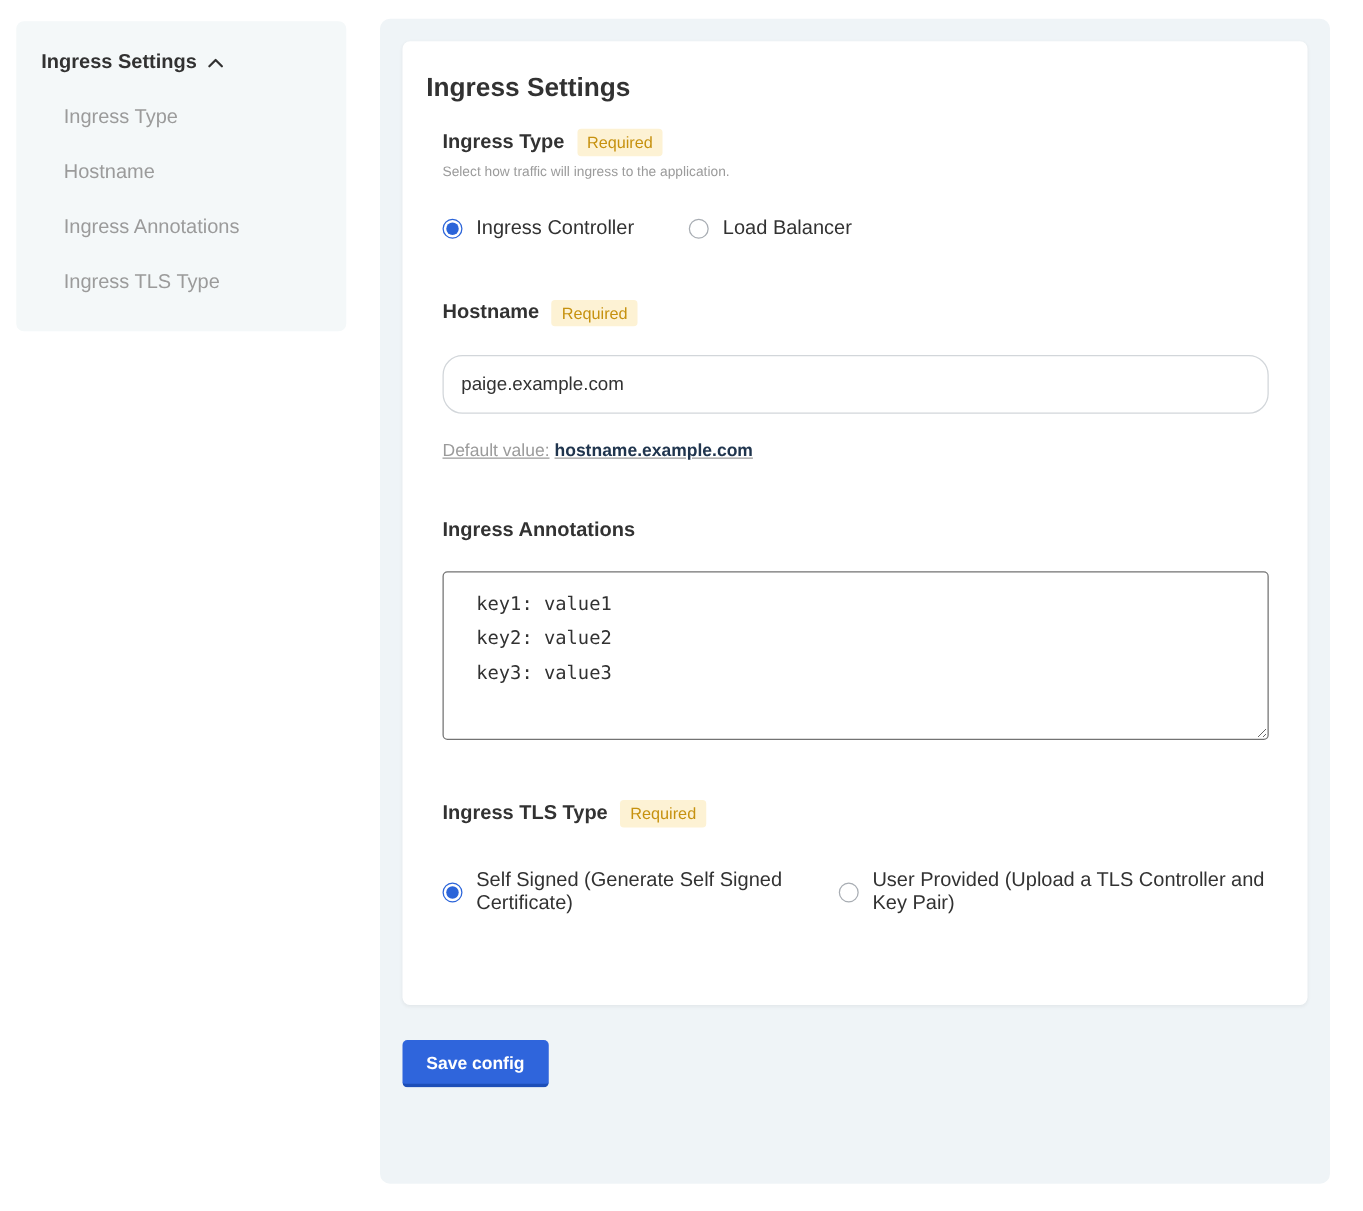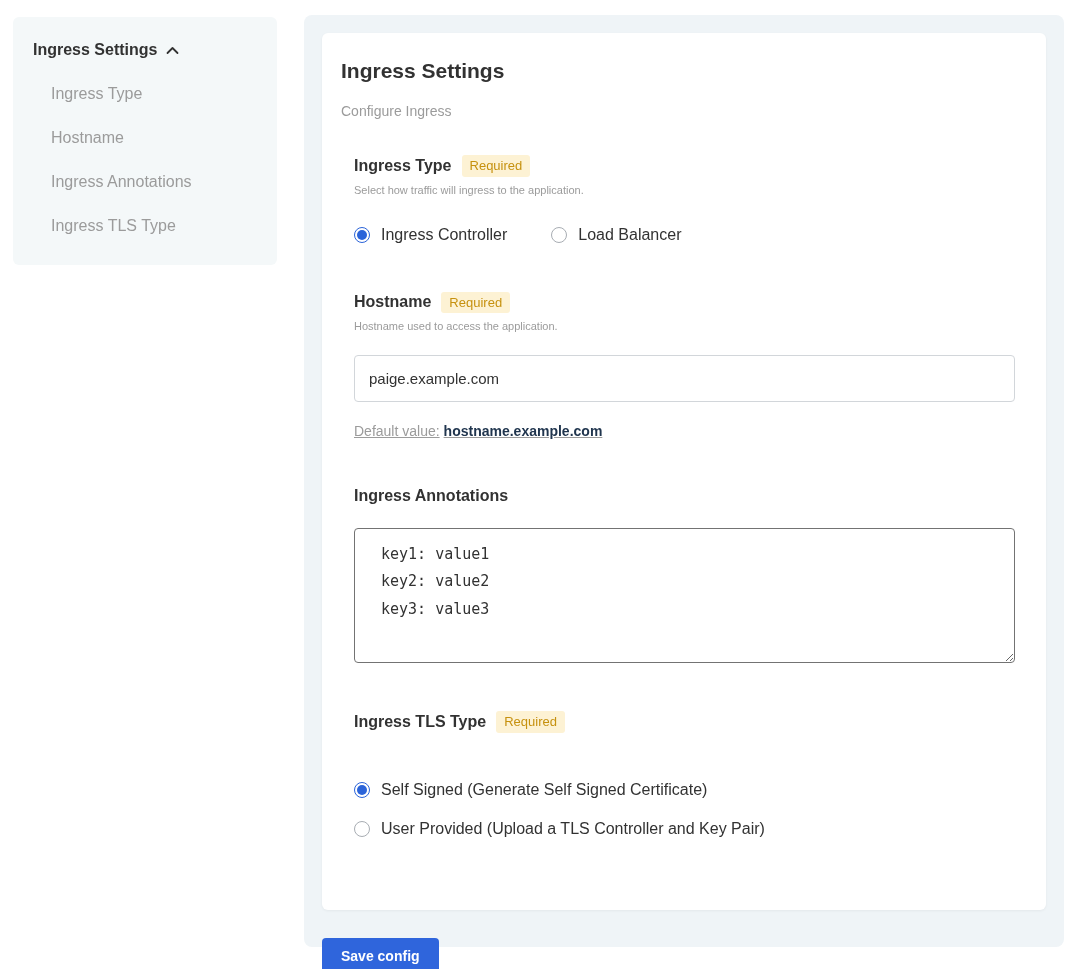--- a/index.html
+++ b/index.html
@@ -64,21 +64,21 @@
     font-size: 13px;
     font-weight: 400;
     padding: 3px 8px;
     border-radius: 3px;
     line-height: 1.2;
   }
   .help { font-size: 11px; color: #9b9b9b; margin: 0; }
 
   
   .radio-row { display: flex; gap: 44px; margin-top: 30px; }
-  .radio-col { display: flex; flex-direction: column; gap: 21px; margin-top: 48px; }
+  .radio-col { display: flex; gap: 21px; margin-top: 34px; }
   .radio-opt {
     display: flex; align-items: center; gap: 11px;
     font-size: 16px; color: #323232; cursor: pointer;
   }
   .radio {
     width: 16px; height: 16px; flex: none;
     border: 1px solid #a8adb3; border-radius: 50%;
     background: #fff; position: relative;
   }
   .radio.checked { border-color: #2b64d9; }
@@ -87,21 +87,21 @@
     left: 2px; top: 2px; right: 2px; bottom: 2px;
     background: #2b64d9; border-radius: 50%;
   }
 
   
   .text-input {
     display: block;
     width: 100%; height: 47px;
     margin-top: 23px;
     border: 1px solid #d2d6da;
-    border-radius: 4px;
+    border-radius: 16px;
     padding: 0 14px;
     font-size: 15px;
     color: #323232;
     font-family: "Liberation Sans", "DejaVu Sans", sans-serif;
     background: #fff;
   }
 
   .default-line { margin-top: 21px; font-size: 14px; color: #9b9b9b; text-decoration: underline; }
   .default-value { color: #20354e; font-weight: 700; margin-left: 4px; }
 
@@ -154,21 +154,20 @@
       <li class="sidebar-item">Hostname</li>
       <li class="sidebar-item">Ingress Annotations</li>
       <li class="sidebar-item">Ingress TLS Type</li>
     </ul>
   </aside>
 
   <main class="panel">
     <div class="card">
 
       <h1 class="card-title">Ingress Settings</h1>
-      <p class="card-subtitle">Configure Ingress</p>
 
       <section class="section">
         <div class="sec-head">
           <h2 class="sec-title">Ingress Type</h2>
           <span class="badge">Required</span>
         </div>
         <p class="help">Select how traffic will ingress to the application.</p>
         <div class="radio-row">
           <label class="radio-opt">
             <span class="radio checked"></span>
@@ -179,21 +178,20 @@
             <span>Load Balancer</span>
           </label>
         </div>
       </section>
 
       <section class="section">
         <div class="sec-head">
           <h2 class="sec-title">Hostname</h2>
           <span class="badge">Required</span>
         </div>
-        <p class="help">Hostname used to access the application.</p>
         <input class="text-input" type="text" value="paige.example.com" style="">
         <div class="default-line">
           <span>Default value:</span><span class="default-value">hostname.example.com</span>
         </div>
       </section>
 
       <section class="section">
         <div class="sec-head">
           <h2 class="sec-title">Ingress Annotations</h2>
         </div>

